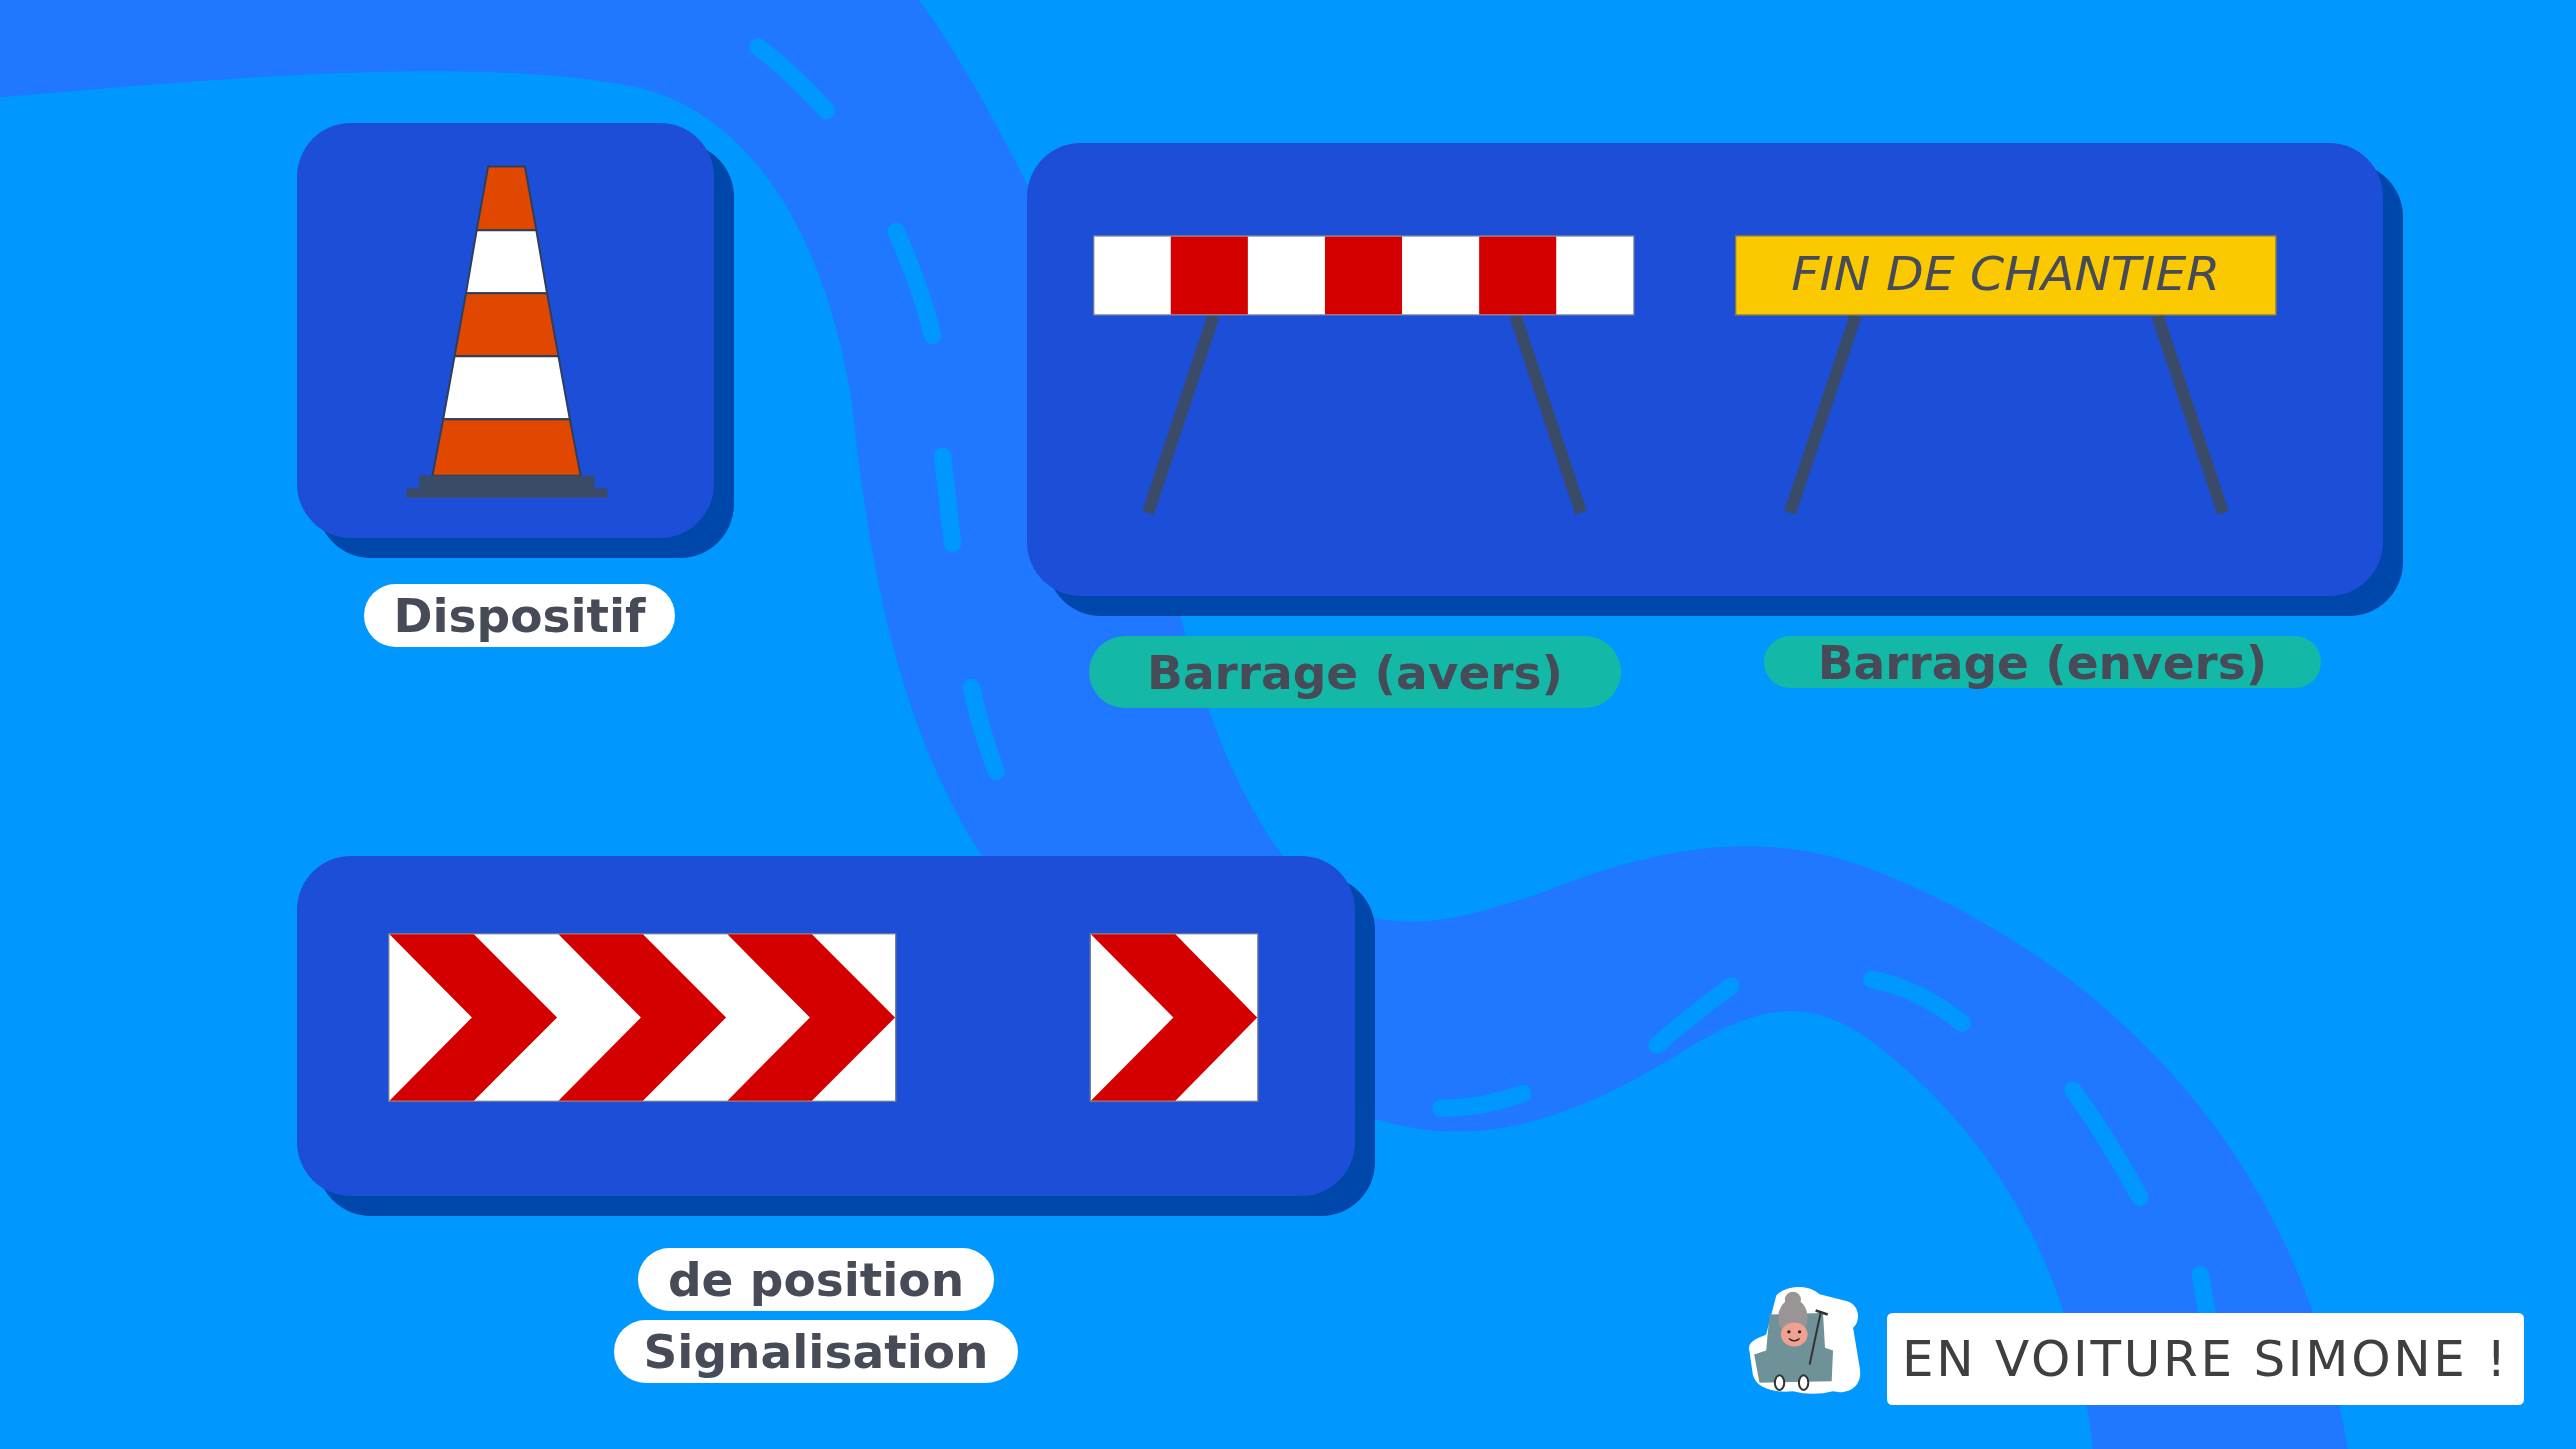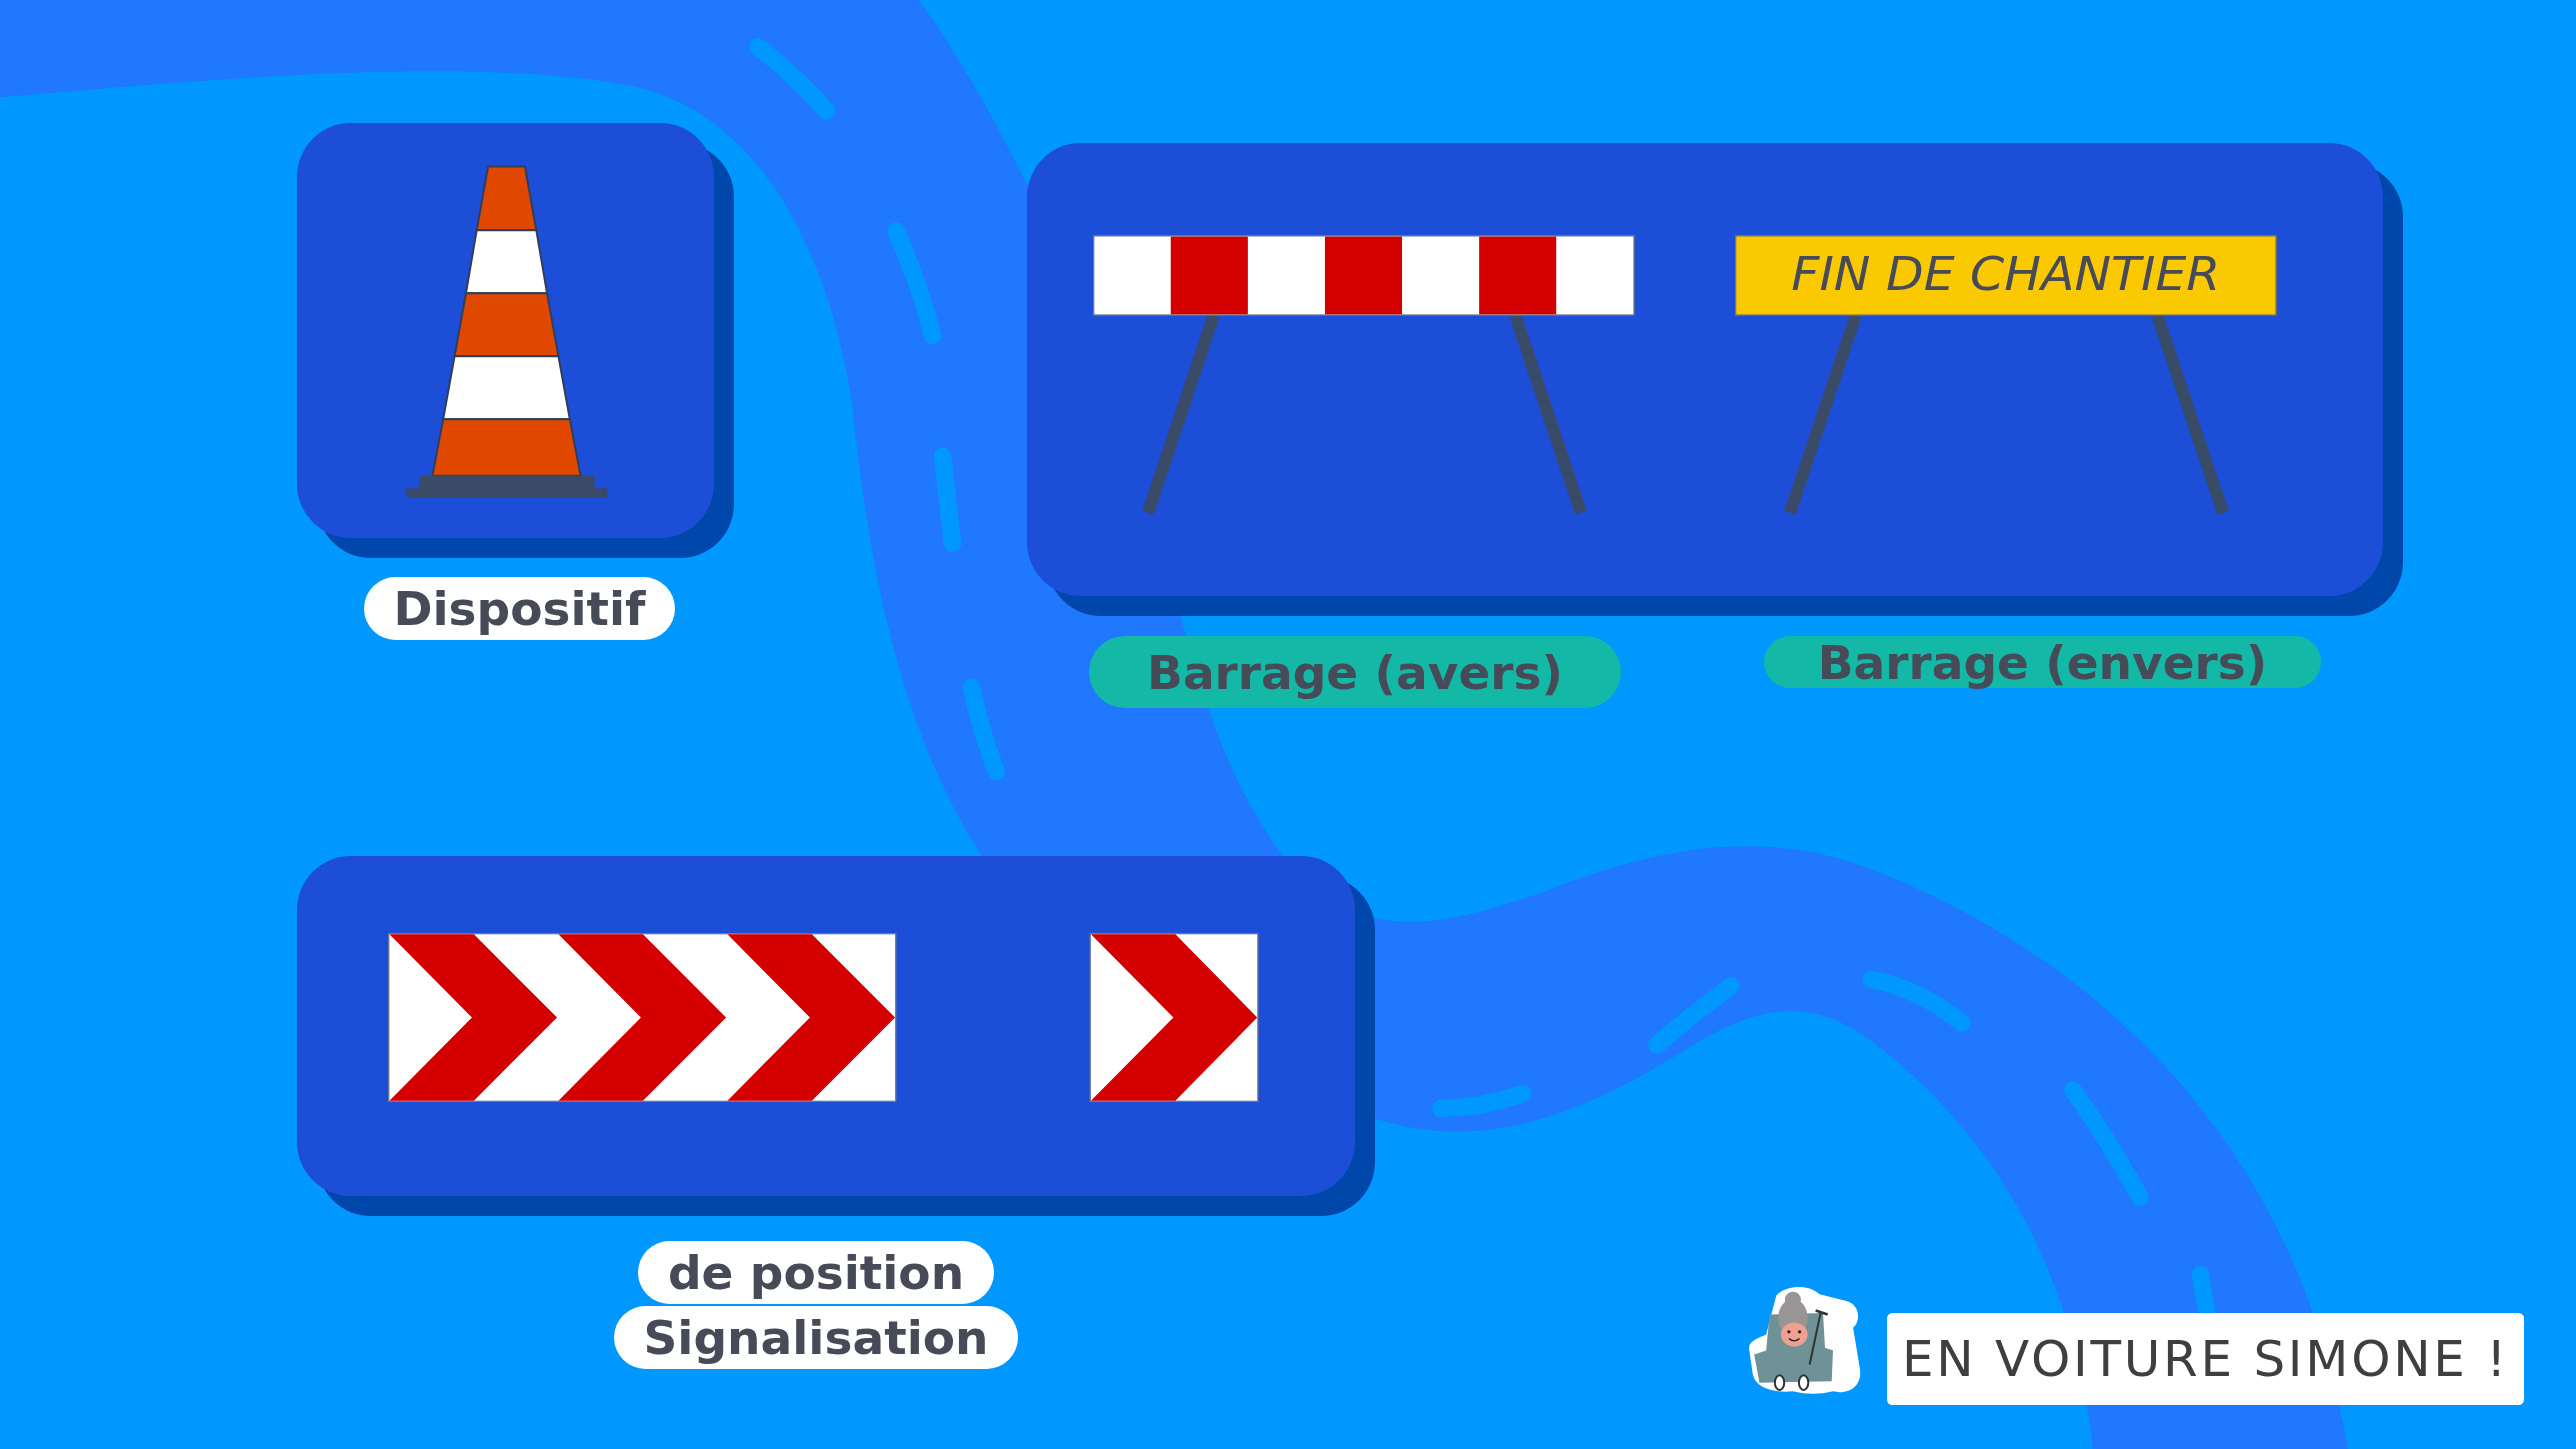--- a/index.html
+++ b/index.html
@@ -16,21 +16,21 @@
   }
   .label {
     position: absolute; background: #14b8a6; color: #464B57;
     font-weight: bold; text-align: center; font-size: 47px; line-height: 55px;
   }
   .pill {
     border-radius: 36px; display: flex; align-items: center; justify-content: center;
   }
   .stack-label { background: transparent; }
   .stack-label .line {
-    display: block; margin: 5px auto; background: #FFFFFF; border-radius: 34px;
+    display: block; margin: 12px auto; background: #FFFFFF; border-radius: 34px;
     width: max-content; padding: 4px 29.5px;
   }
   .stack-label .line + .line { margin-top: -2.7px; }
   svg { display: block; }
   .logo {
     position: absolute; left: 1746px; top: 1281px; width: 784px; height: 115px;
   }
   .logo-banner {
     position: absolute; left: 141px; top: 32px; width: 637px; height: 92px;
     background: #FFFFFF; border-radius: 5.4px;

